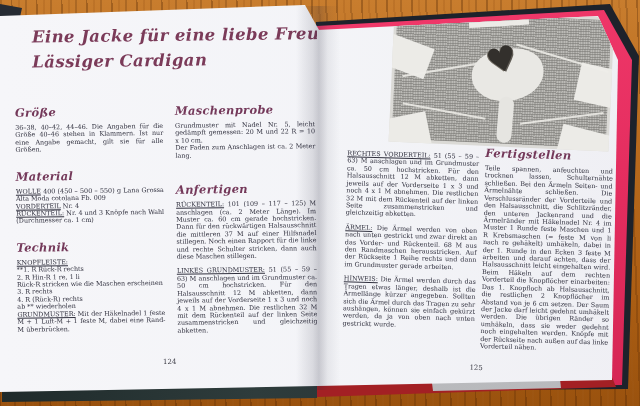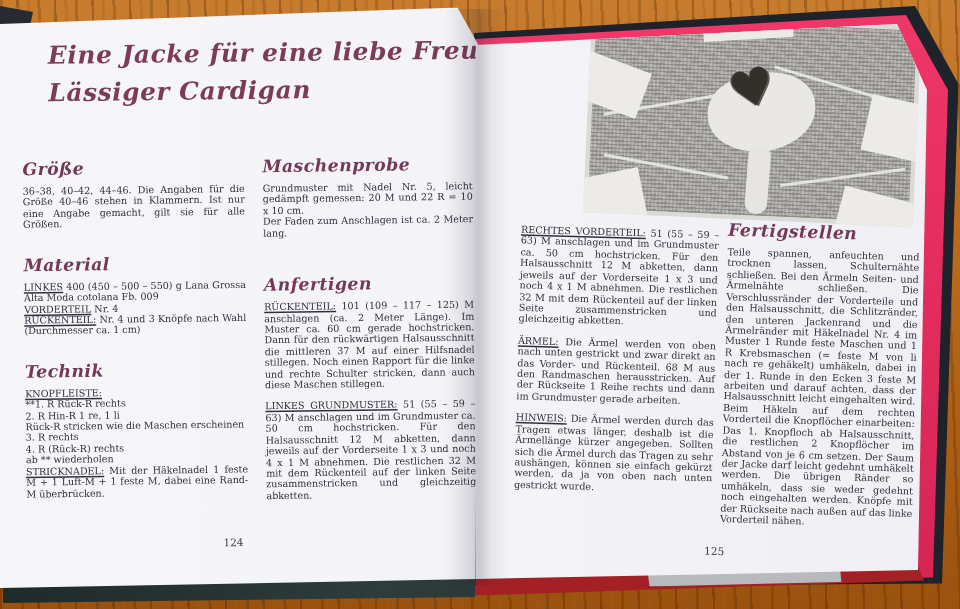--- a/index.html
+++ b/index.html
@@ -53,21 +53,21 @@
   .body{font-size:6.4px;line-height:1.16;color:#30303e;text-align:justify;margin:0;}
   .body.gap{margin-top:7px;}
   .gline{font-size:6.4px;line-height:1.16;color:#30303e;text-align:left;}
   .kw{text-decoration:underline;}
   .col{position:absolute;}
   .c1{left:16px;top:104px;width:148px;}
   .c2{left:176px;top:104px;width:140px;}
   .cL{left:350px;top:150px;width:132px;}
   .cR{left:488px;top:142px;width:128px;}
   .pagenum{position:absolute;font-size:7px;color:#3a3a44;}
-  .pn-left{left:147px;top:358px;}
+  .pn-left{left:161px;top:358px;}
   .pn-right{left:478px;top:360px;}
 
   
   .photo{position:absolute;left:392px;top:8px;width:220px;height:134px;background:#dbdad6;
     transform:rotate(1deg);overflow:hidden;}
   .knit{position:absolute;inset:3px;background-color:#a7a6a2;
     background-image:
       repeating-linear-gradient(0deg, rgba(118,117,113,0.55) 0 1px, rgba(0,0,0,0) 1px 2.5px),
       repeating-linear-gradient(90deg, rgba(206,205,201,0.5) 0 1px, rgba(0,0,0,0) 1px 2.5px);}
   .patch{position:absolute;background:#ecebe7;}
@@ -106,33 +106,33 @@
       <div class="title">
         <div>Eine Jacke für eine liebe Freundin</div>
         <div>Lässiger Cardigan</div>
       </div>
 
       <div class="col c1">
         <div class="h">Größe</div>
         <p class="body">36–38, 40–42, 44–46. Die Angaben für die Größe 40–46 stehen in Klammern. Ist nur eine Angabe gemacht, gilt sie für alle Größen.</p>
 
         <div class="h sp">Material</div>
-        <p class="body"><span class="kw">LINKES</span><span> 400 (450 – 500 – 550) g Lana Grossa Alta Moda cotolana Fb. 009</span></p>
+        <p class="body"><span class="kw">WOLLE</span><span> 400 (450 – 500 – 550) g Lana Grossa Alta Moda cotolana Fb. 009</span></p>
         <p class="body"><span class="kw">VORDERTEIL</span><span> Nr. 4</span></p>
         <p class="body"><span class="kw">RÜCKENTEIL:</span><span> Nr. 4 und 3 Knöpfe nach Wahl (Durchmesser ca. 1 cm)</span></p>
 
         <div class="h sp">Technik</div>
         <div class="gline"><span class="kw">KNOPFLEISTE:</span></div>
         <div class="gline">**1. R Rück-R rechts</div>
         <div class="gline">2. R Hin-R 1 re, 1 li</div>
         <div class="gline">Rück-R stricken wie die Maschen erscheinen</div>
         <div class="gline">3. R rechts</div>
         <div class="gline">4. R (Rück-R) rechts</div>
         <div class="gline">ab ** wiederholen</div>
-        <p class="body"><span class="kw">STRICKNADEL:</span><span> Mit der Häkelnadel 1 feste M + 1 Luft-M + 1 feste M, dabei eine Rand-M überbrücken.</span></p>
+        <p class="body"><span class="kw">GRUNDMUSTER:</span><span> Mit der Häkelnadel 1 feste M + 1 Luft-M + 1 feste M, dabei eine Rand-M überbrücken.</span></p>
       </div>
 
       <div class="col c2">
         <div class="h">Maschenprobe</div>
         <p class="body">Grundmuster mit Nadel Nr. 5, leicht gedämpft gemessen: 20 M und 22 R = 10 x 10 cm.</p>
         <p class="body">Der Faden zum Anschlagen ist ca. 2 Meter lang.</p>
 
         <div class="h sp2">Anfertigen</div>
         <p class="body"><span class="kw">RÜCKENTEIL:</span><span> 101 (109 – 117 – 125) M anschlagen (ca. 2 Meter Länge). Im Muster ca. 60 cm gerade hochstricken. Dann für den rückwärtigen Halsausschnitt die mittleren 37 M auf einer Hilfsnadel stillegen. Noch einen Rapport für die linke und rechte Schulter stricken, dann auch diese Maschen stillegen.</span></p>
         <p class="body gap"><span class="kw">LINKES GRUNDMUSTER:</span><span> 51 (55 – 59 – 63) M anschlagen und im Grundmuster ca. 50 cm hochstricken. Für den Halsausschnitt 12 M abketten, dann jeweils auf der Vorderseite 1 x 3 und noch 4 x 1 M abnehmen. Die restlichen 32 M mit dem Rückenteil auf der linken Seite zusammenstricken und gleichzeitig abketten.</span></p>

